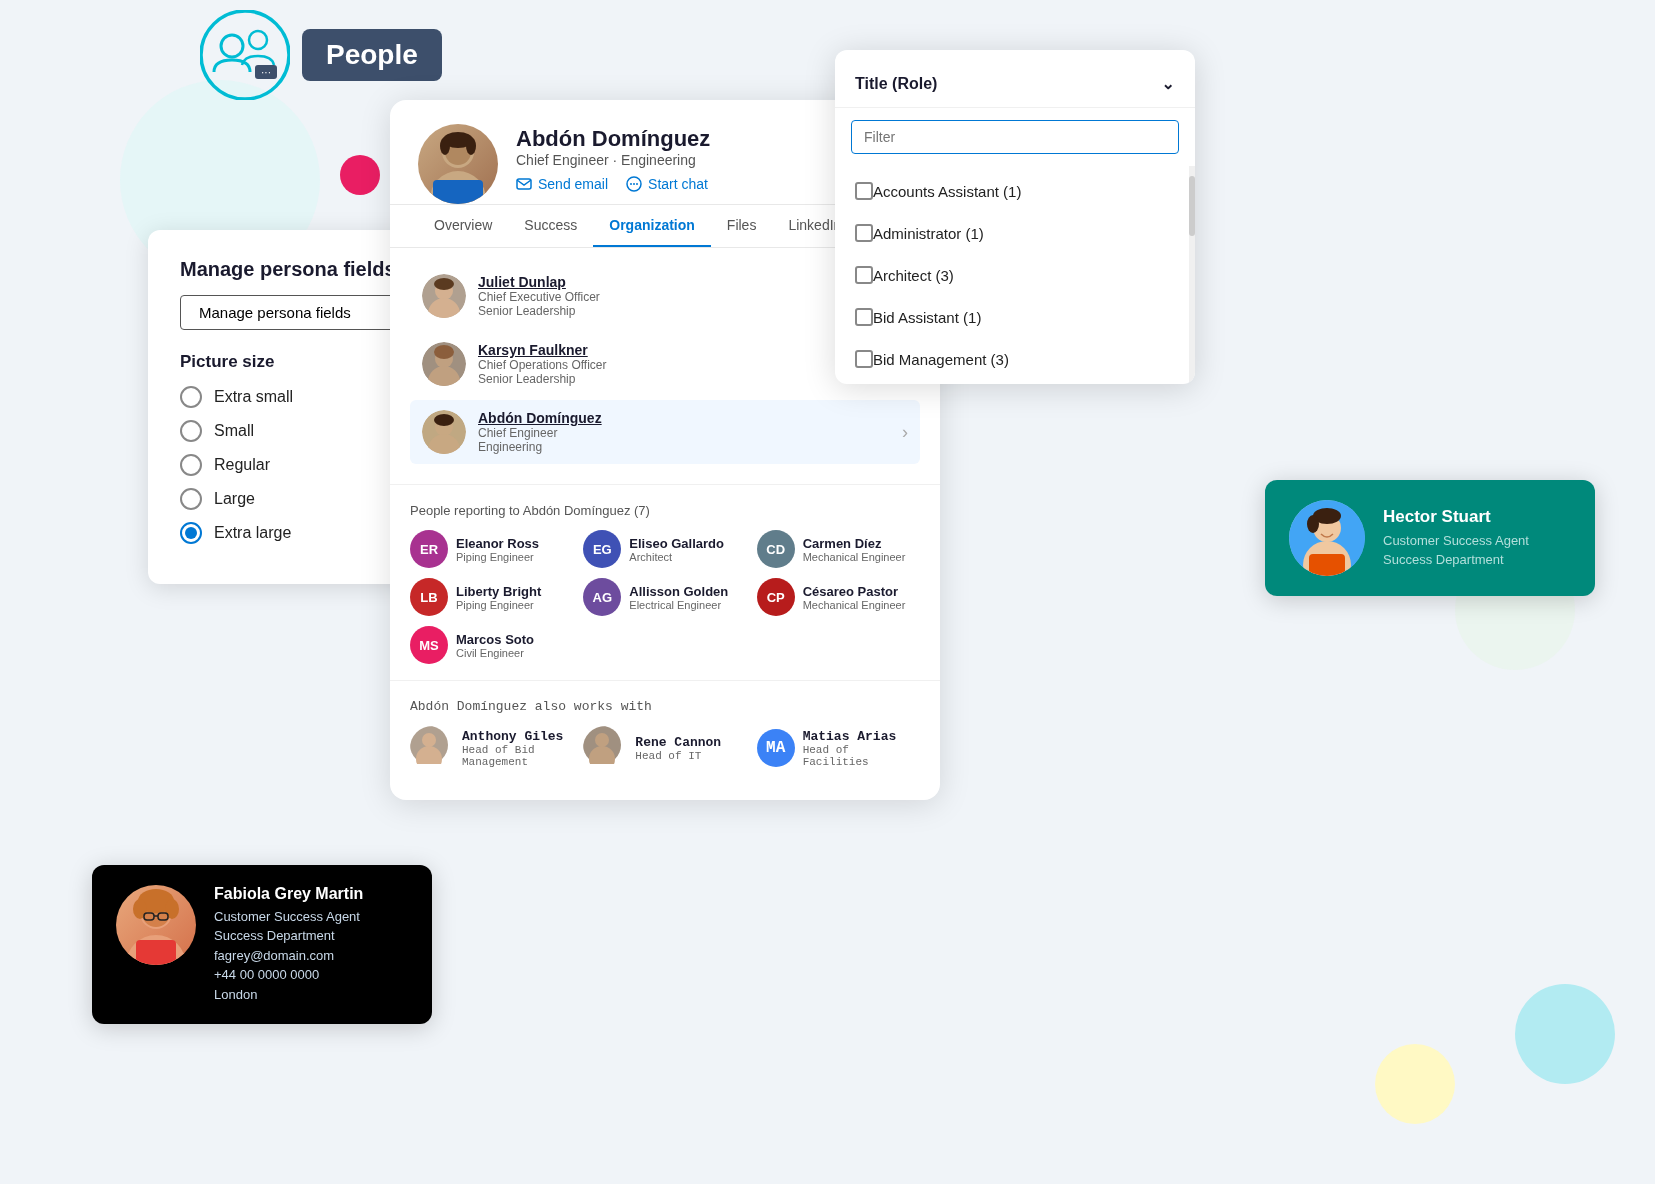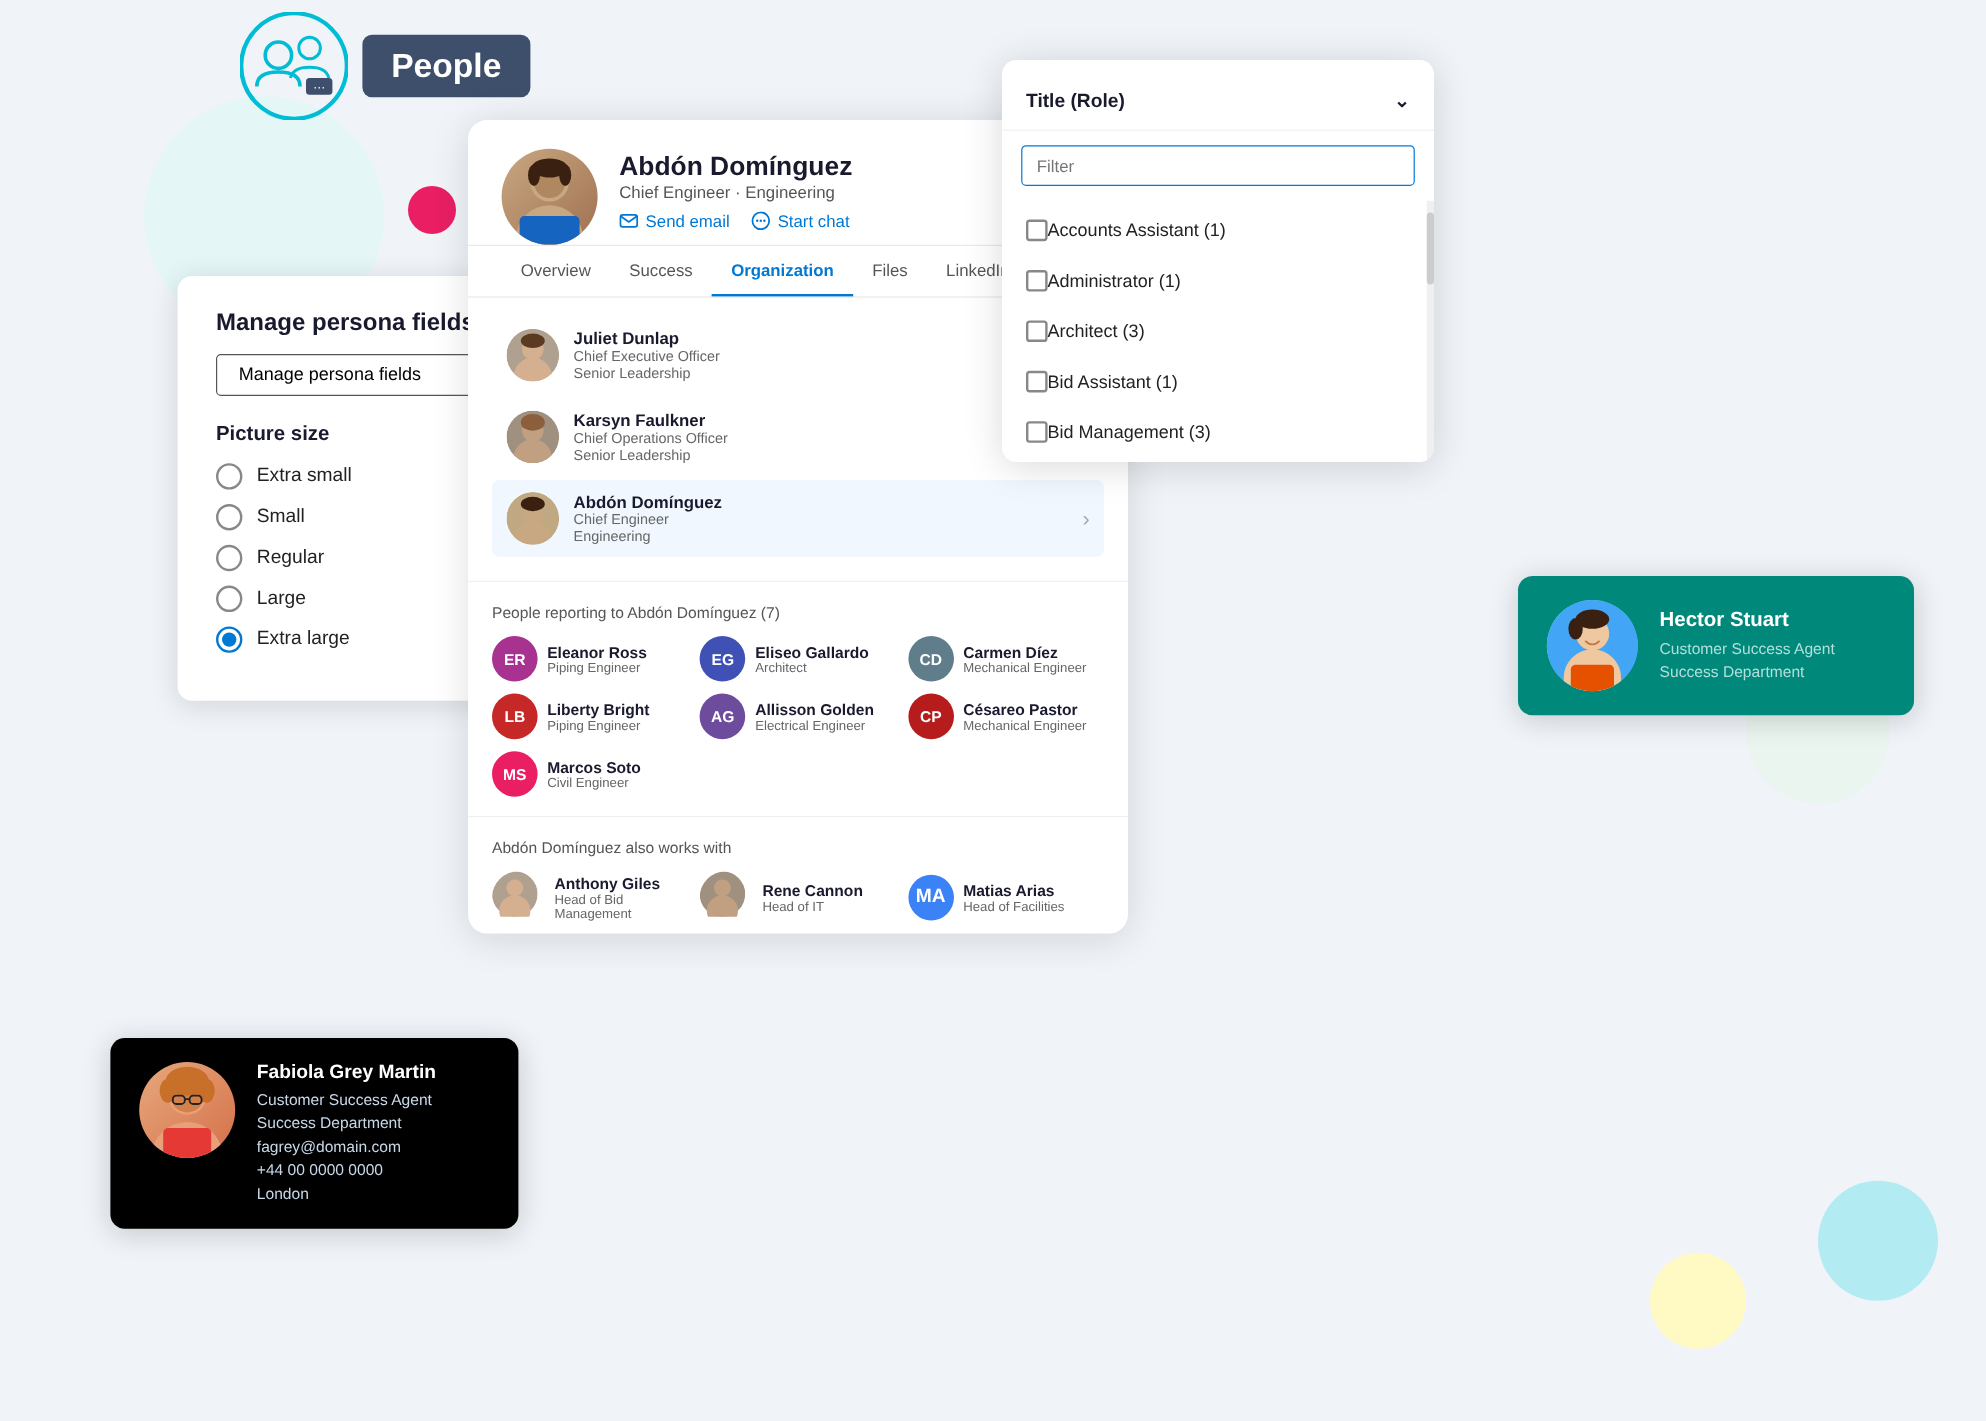--- a/index.html
+++ b/index.html
@@ -229,20 +229,21 @@
       width: 44px;
       height: 44px;
       border-radius: 50%;
       flex-shrink: 0;
       overflow: hidden;
     }
     .org-info .name {
       font-size: 14px;
       font-weight: 600;
       color: #1a1a2e;
+      text-decoration: underline;
     }
     .org-info .role {
       font-size: 12px;
       color: #666;
     }
     .org-info .dept {
       font-size: 12px;
       color: #666;
     }
     .org-chevron {
@@ -289,22 +290,23 @@
       font-weight: 600;
       color: #1a1a2e;
     }
     .report-info .role {
       font-size: 11px;
       color: #666;
     }
 
     
     .works-section {
-      padding: 8px 20px 8px;
+      padding: 8px 20px 30px;
       border-top: 1px solid #f0f0f0;
+      font-family: Liberation Mono, monospace;
     }
 
     
     .filter-dropdown {
       position: absolute;
       top: 50px;
       right: 460px;
       width: 360px;
       background: white;
       border-radius: 12px;

